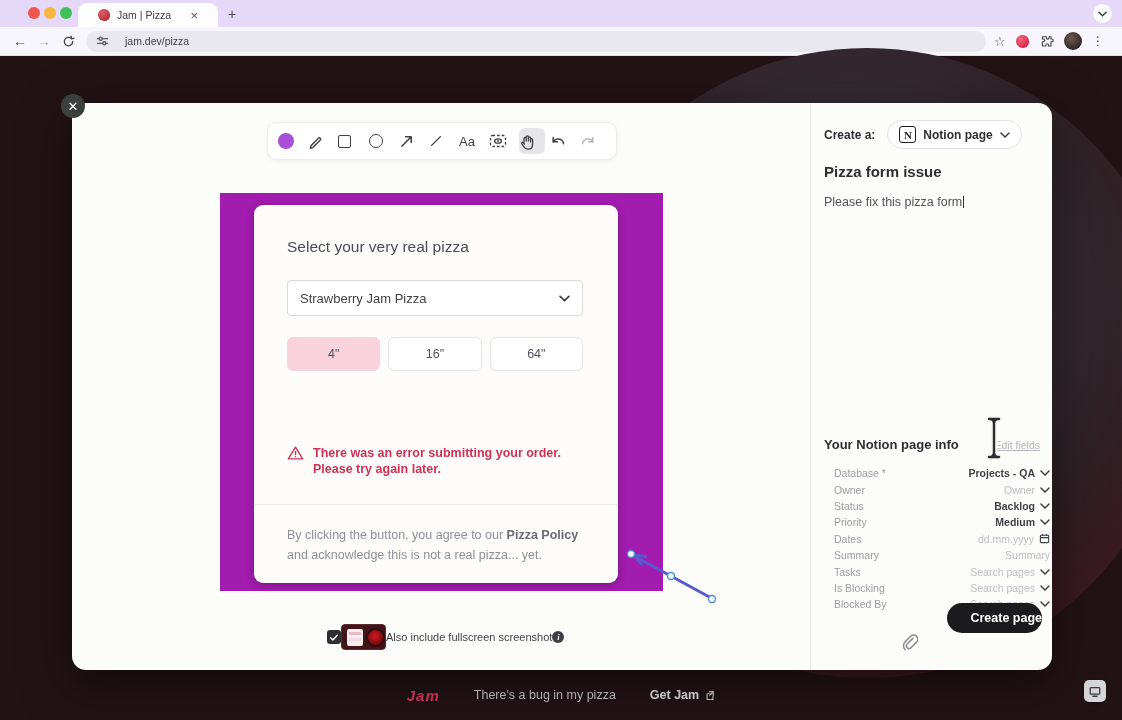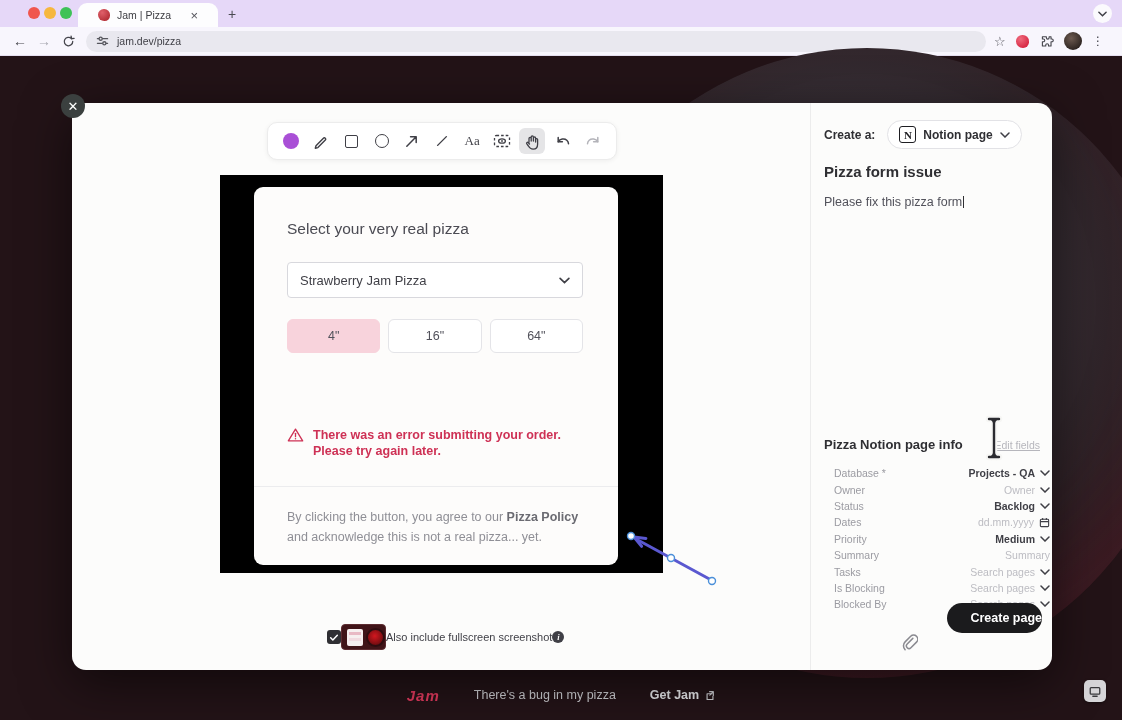--- a/index.html
+++ b/index.html
@@ -21,21 +21,21 @@
   .newtab { position:absolute; left:228px; top:6px; font-size:14px; color:#4a4a52; }
   .tabsearch { position:absolute; right:10px; top:4px; width:19px; height:19px; border-radius:50%; background:#fbfafd;
                display:flex; align-items:center; justify-content:center; color:#4a4a52; }
 
   .navbar { position:absolute; left:0; top:27px; width:1122px; height:29px; background:#f8f6fd; border-bottom:1px solid #e5dff0;
             display:flex; align-items:center; }
   .nav-ic { width:24px; text-align:center; font-size:14px; color:#45454c; flex:none; }
   .nav-ic.dim { color:#a9a9b2; }
   .nav-ic svg { display:block; margin:0 auto; }
   .urlbar { margin-left:6px; width:900px; height:21px; background:#e9e8ef; border-radius:11px;
-            display:flex; align-items:center; padding:0 10px; gap:8px; }
+            display:flex; align-items:center; padding:0 10px; gap:16px; }
   .url-text { font-size:10.5px; color:#3f3f46; }
   .nav-right { display:flex; align-items:center; gap:10px; margin-left:8px; }
   .star { font-size:13px; color:#55555c; }
   .ext-jam { width:13px; height:13px; border-radius:50% 50% 46% 54%; background:radial-gradient(circle at 35% 30%, #ef6a7d, #d92c48 70%); }
   .avatar { width:18px; height:18px; border-radius:50%; background:radial-gradient(circle at 40% 35%, #6d5a50, #2c2320 75%); }
   .kebab { font-size:12px; color:#45454c; letter-spacing:0; }
 
   
   .pizza-bg { position:absolute; left:552px; top:48px; width:630px; height:630px; border-radius:50%;
               background:radial-gradient(circle at 46% 38%, #3c363d 0%, #342b31 40%, #2b1d21 68%, #271519 100%);
@@ -50,30 +50,30 @@
   
   .overlay { position:absolute; left:72px; top:103px; width:980px; height:567px; background:#fcfcfb;
              border-radius:14px; box-shadow:0 12px 50px rgba(0,0,0,.55); }
   .close-btn { position:absolute; left:-11px; top:-9px; width:24px; height:24px; border-radius:50%;
                background:#3b403f; color:#fff; font-size:13px; display:flex; align-items:center; justify-content:center; z-index:5; }
   .v-divider { position:absolute; left:738px; top:0; width:1px; height:567px; background:#ececec; }
 
   
   .anno-bar { position:absolute; left:195px; top:19px; width:350px; height:38px; background:#fff; border:1px solid #ececec;
               border-radius:10px; box-shadow:0 1px 5px rgba(0,0,0,.06); display:flex; align-items:center; justify-content:space-around; padding:0 8px; }
-  .tool { width:26px; height:26px; display:flex; align-items:center; justify-content:center; color:#3f3f46; border-radius:6px;font-family:Liberation Serif, serif; }
+  .tool { width:26px; height:26px; display:flex; align-items:center; color:#3f3f46; border-radius:6px; }
   .tool.active { background:#e5e5e7; }
   .tool.disabled { color:#b3b3b9; }
   .swatch { width:16px; height:16px; border-radius:50%; background:#a94fd6; }
   .tool-aa { font-size:13px; color:#3f3f46; font-weight:400; }
   .sq { width:13px; height:13px; border:1.6px solid #3f3f46; border-radius:2px; }
   .ci { width:14px; height:14px; border:1.6px solid #3f3f46; border-radius:50%; }
 
   
-  .shot { position:absolute; left:148px; top:72px; width:443px; height:398px; background:#000000; }
+  .shot { position:absolute; left:148px; top:90px; width:443px; height:398px; background:#a21caf; }
   .shot-card { position:absolute; left:34px; top:12px; width:364px; height:378px; background:#fdfcfb; border-radius:9px;
                box-shadow:0 2px 8px rgba(0,0,0,.25); }
   .shot-h1 { top:33px; font-size:15.5px; font-weight:500; color:#4b4b53; position:absolute; left:33px; }
   .p-select { position:absolute; left:33px; top:75px; width:296px; height:36px; border:1px solid #d8d8dd; border-radius:4px;
               background:#fff; display:flex; align-items:center; padding:0 12px; }
   .p-select span { font-size:13px; color:#3f3f46; flex:1; }
   .sizes { position:absolute; left:33px; top:132px; width:296px; display:flex; gap:8px; }
   .size-btn { flex:1; height:34px; border:1px solid #e4e4e8; border-radius:6px; background:#fff; font-size:12.5px; color:#52525b;
               display:flex; align-items:center; justify-content:center; font-family:inherit; }
   .size-btn.selected { background:#f8d3dc; border-color:#f8d3dc; }
@@ -334,21 +334,21 @@
           <svg class="chev" width="10" height="6" viewBox="0 0 10 6" fill="none" stroke="currentColor" stroke-width="1.5" stroke-linecap="round">
               <path d="M1 1 L5 5 L9 1"></path>
             </svg>
         </span>
       </div>
 
       <div class="sb-title">Pizza form issue</div>
       <div class="sb-desc"><span>Please fix this pizza form</span><span class="caret"></span></div>
 
       <div class="sec-head">
-        <span class="sec-title">Pizza Notion page info</span>
+        <span class="sec-title">Your Notion page info</span>
         <span class="edit-link">Edit fields</span>
       </div>
       <svg class="ibeam" width="22" height="46" viewBox="0 0 22 46">
         <g stroke="#f6f6f4" stroke-width="6.5" stroke-linecap="round" fill="none">
             <path d="M6 4 h10 M11 4 v38 M6 42 h10 M8.5 4 q2.5 2 2.5 4 M13.5 4 q-2.5 2-2.5 4 M8.5 42 q2.5-2 2.5-4 M13.5 42 q-2.5-2-2.5-4"></path>
           </g>
         <g stroke="#2b2b30" stroke-width="2.4" stroke-linecap="round" fill="none">
             <path d="M6 4 h10 M11 4 v38 M6 42 h10 M8.5 4 q2.5 2 2.5 4 M13.5 4 q-2.5 2-2.5 4 M8.5 42 q2.5-2 2.5-4 M13.5 42 q-2.5-2-2.5-4"></path>
           </g>
       </svg>
@@ -375,39 +375,39 @@
   <div class="field-row">
     <span class="f-label">Status</span>
     <span class="f-value">Backlog</span>
     <svg class="chev" width="10" height="6" viewBox="0 0 10 6" fill="none" stroke="currentColor" stroke-width="1.5" stroke-linecap="round">
               <path d="M1 1 L5 5 L9 1"></path>
             </svg>
 
   </div>
 
   <div class="field-row">
+    <span class="f-label">Priority</span>
+    <span class="f-value">Medium</span>
+    <svg class="chev" width="10" height="6" viewBox="0 0 10 6" fill="none" stroke="currentColor" stroke-width="1.5" stroke-linecap="round">
+              <path d="M1 1 L5 5 L9 1"></path>
+            </svg>
+
+  </div>
+
+  <div class="field-row">
     <span class="f-label">Dates</span>
     <span class="f-value muted">dd.mm.yyyy</span>
 
     <svg class="cal" width="11" height="11" viewBox="0 0 12 12" fill="none" stroke="currentColor" stroke-width="1.2">
               <rect x="1.5" y="2.5" width="9" height="8" rx="1"></rect>
               <path d="M1.5 5 h9 M4 1.2 v2 M8 1.2 v2"></path>
             </svg>
   </div>
 
   <div class="field-row">
-    <span class="f-label">Priority</span>
-    <span class="f-value">Medium</span>
-    <svg class="chev" width="10" height="6" viewBox="0 0 10 6" fill="none" stroke="currentColor" stroke-width="1.5" stroke-linecap="round">
-              <path d="M1 1 L5 5 L9 1"></path>
-            </svg>
-
-  </div>
-
-  <div class="field-row">
     <span class="f-label">Summary</span>
     <span class="f-value muted">Summary</span>
 
   </div>
 
   <div class="field-row">
     <span class="f-label">Tasks</span>
     <span class="f-value muted">Search pages</span>
     <svg class="chev" width="10" height="6" viewBox="0 0 10 6" fill="none" stroke="currentColor" stroke-width="1.5" stroke-linecap="round">
               <path d="M1 1 L5 5 L9 1"></path>

